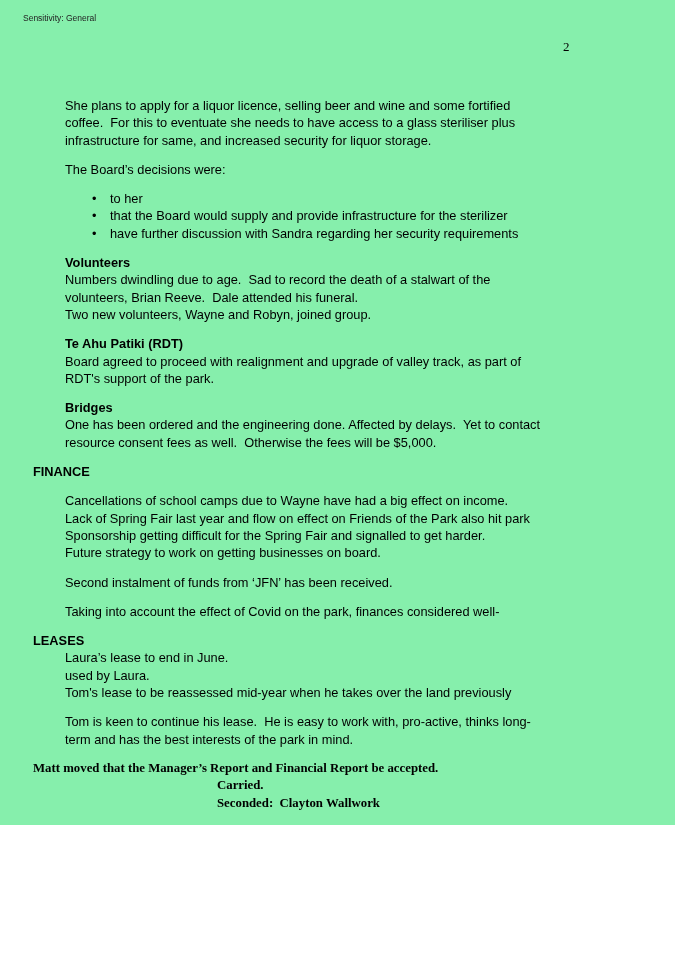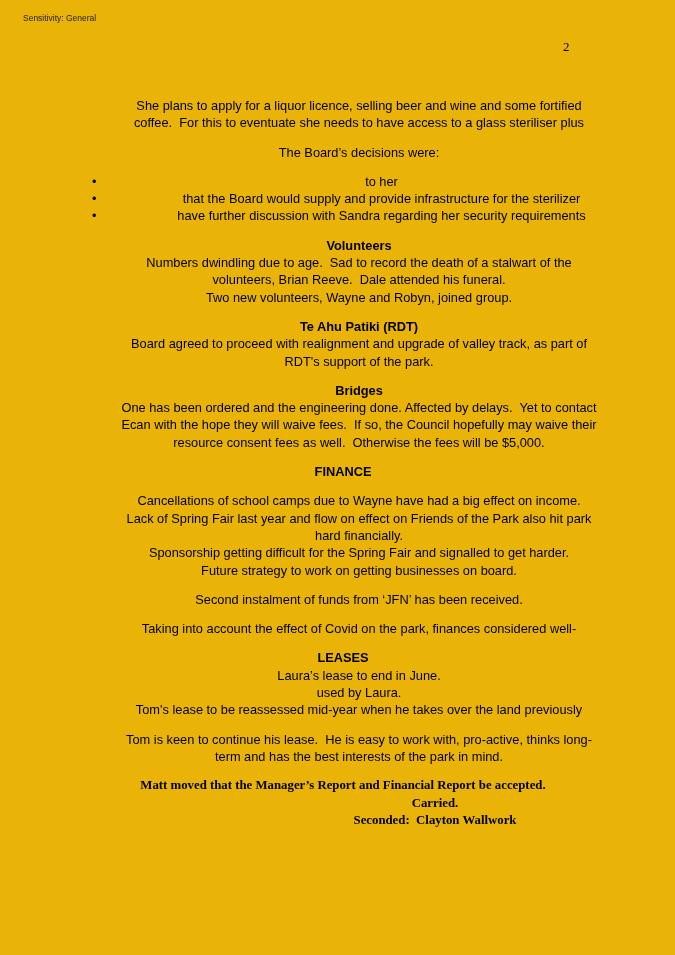--- a/index.html
+++ b/index.html
@@ -1,21 +1,21 @@
 <!DOCTYPE html>
 <html><head>
 <meta charset="utf-8">
 <style>
   * { margin: 0; padding: 0; box-sizing: border-box; }
   html, body { background: #ffffff; }
   .page {
     position: relative;
     width: 675px;
-    height: 955px;
-    background: #eab308;
+    height: 825px;
+    background: #86efac;
     font-family: "Liberation Sans", sans-serif;
     font-size: 12.8px;
     line-height: 17.3px;
     color: #000000;
     overflow: hidden;
   }
   .sensitivity {
     position: absolute;
     top: 13px;
     left: 23px;
@@ -30,21 +30,21 @@
     font-family: "Liberation Serif", serif;
     font-size: 13px;
     line-height: 15px;
   }
   .content {
     position: absolute;
     top: 97px;
     left: 33px;
     width: 620px;
   }
-  .line { white-space: pre; line-height: 17.3px; text-align: center; }
+  .line { white-space: pre; line-height: 17.3px; }
   .indent { margin-left: 32px; }
   .heading { font-weight: bold; }
   .gap { height: 12px; }
   .bullets { margin-left: 59px; }
   .bullet-item { display: flex; }
   .bullet-marker {
     width: 18px;
     flex: 0 0 18px;
     line-height: 17.3px;
     font-size: 12.8px;
@@ -59,20 +59,21 @@
 <div class="page">
 
   <div class="sensitivity">Sensitivity: General</div>
   <div class="pagenum">2</div>
 
   <div class="content">
 
     <div class="indent">
       <div class="line">She plans to apply for a liquor licence, selling beer and wine and some fortified</div>
       <div class="line">coffee.  For this to eventuate she needs to have access to a glass steriliser plus</div>
+      <div class="line">infrastructure for same, and increased security for liquor storage.</div>
     </div>
     <div class="gap"></div>
 
     <div class="indent">
       <div class="line">The Board’s decisions were:</div>
     </div>
     <div class="gap"></div>
 
     <div class="bullets">
       <div class="bullet-item">
@@ -107,32 +108,30 @@
     <div class="indent">
       <div class="line heading">Te Ahu Patiki (RDT)</div>
       <div class="line">Board agreed to proceed with realignment and upgrade of valley track, as part of</div>
       <div class="line">RDT's support of the park.</div>
     </div>
     <div class="gap"></div>
 
     <div class="indent">
       <div class="line heading">Bridges</div>
       <div class="line">One has been ordered and the engineering done. Affected by delays.  Yet to contact</div>
-      <div class="line">Ecan with the hope they will waive fees.  If so, the Council hopefully may waive their</div>
       <div class="line">resource consent fees as well.  Otherwise the fees will be $5,000.</div>
     </div>
     <div class="gap"></div>
 
     <div class="line heading">FINANCE</div>
     <div class="gap"></div>
 
     <div class="indent">
       <div class="line">Cancellations of school camps due to Wayne have had a big effect on income.</div>
       <div class="line">Lack of Spring Fair last year and flow on effect on Friends of the Park also hit park</div>
-      <div class="line">hard financially.</div>
       <div class="line">Sponsorship getting difficult for the Spring Fair and signalled to get harder.</div>
       <div class="line">Future strategy to work on getting businesses on board.</div>
     </div>
     <div class="gap"></div>
 
     <div class="indent">
       <div class="line">Second instalment of funds from ‘JFN’ has been received.</div>
     </div>
     <div class="gap"></div>
 

